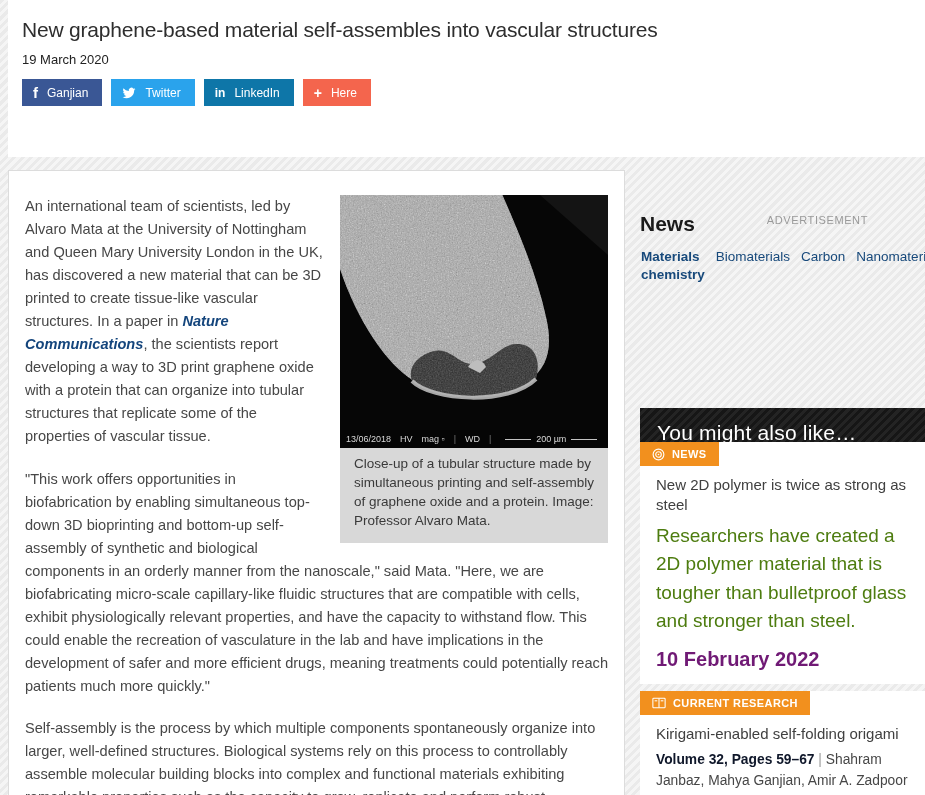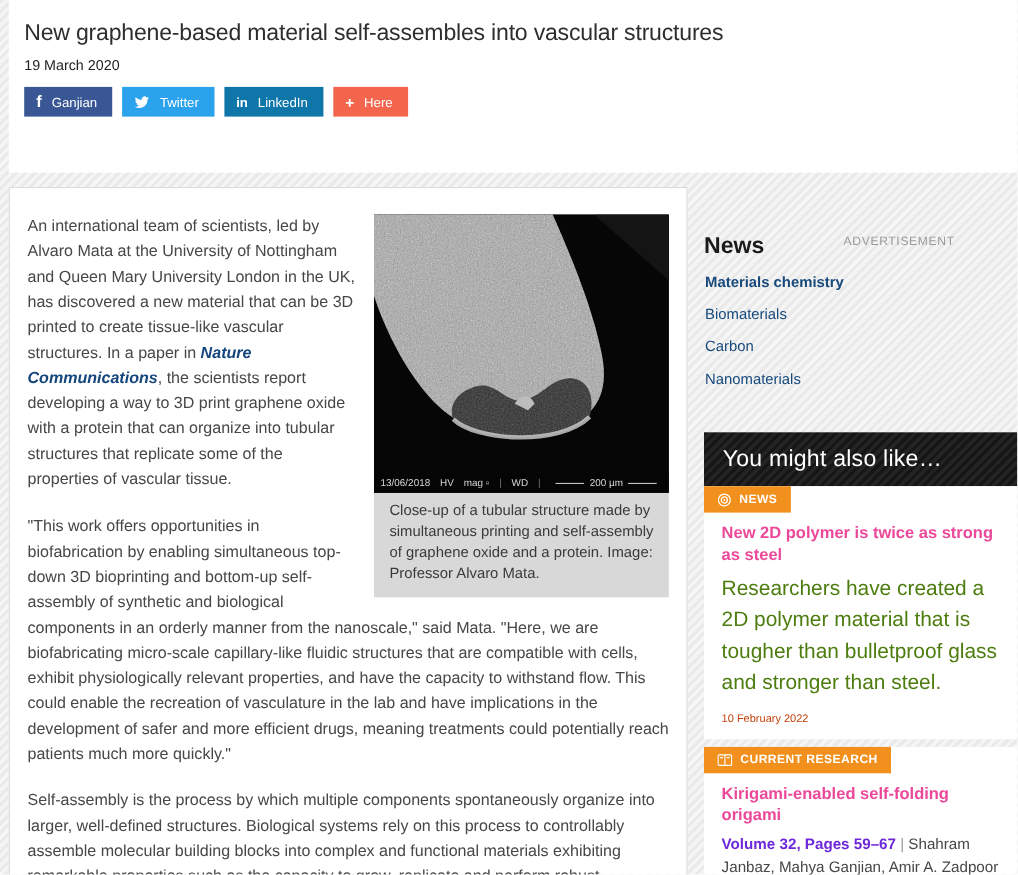--- a/index.html
+++ b/index.html
@@ -55,41 +55,41 @@
   .fig-caption {
     background:#d8d8d8; color:#3a3a3a; font-size:13.5px; line-height:1.42;
     padding:6px 12px 12px 14px;
   }
 
   
   .sidebar { position:absolute; left:640px; top:170px; width:285px; height:625px; overflow:hidden;margin-top:36px; }
   .sb-head { position:absolute; top:6px; left:0; right:0; display:flex; align-items:flex-start; }
   .news-title { font-size:21px; font-weight:bold; color:#1a1a1a; }
   .ad-label { font-size:11px; color:#9a9a9a; letter-spacing:0.6px; margin-left:72px; margin-top:2px; }
-  .sb-links { position:absolute; top:42px; left:1px; width:130px; display:flex; flex-direction:column; gap:11px; }
+  .sb-links { position:absolute; top:42px; left:1px; width:130px; display:flex; flex-direction:row; gap:11px; }
   .sb-link { color:#17497b; font-size:13.5px; line-height:1.35; cursor:pointer; }
   .sb-link.active { font-weight:bold; }
   .also-banner {
-    position:absolute; top:187px; left:0; width:285px; height:49px;
+    position:absolute; top:202px; left:0; width:285px; height:49px;
     background:repeating-linear-gradient(135deg,#161616 0 3px,#242424 3px 6px);
     color:#fff; font-size:21px; line-height:49px; padding-left:17px; letter-spacing:0.2px;
   }
   .cards { position:absolute; top:236px; left:0; width:285px; }
   .card { background:#fff; margin-bottom:7px; }
   .badge {
     display:inline-flex; align-items:center; gap:7px;
     background:#f2901e; color:#fff; font-size:11px; font-weight:bold;
     letter-spacing:0.4px; padding:0 12px; height:24px; cursor:pointer;
   }
   .card-body { padding:9px 14px 13px 16px; }
-  .card-headline { color:#ec4899; font-size:15px; font-weight:bold; line-height:1.32; cursor:pointer; margin-bottom:7px; }
+  .card-headline { color:#404040; font-size:15px; font-weight:normal; line-height:1.32; cursor:pointer; margin-bottom:7px; }
   .card-text { font-size:19px; color:#4d7c0f; line-height:1.5; }
-  .card-date { font-size:10px; font-weight:normal; color:#c2410c; margin-top:12px; }
+  .card-date { font-size:20px; font-weight:bold; color:#701a75; margin-top:12px; }
   .card-meta { font-size:13.8px; line-height:1.5; color:#474747; }
-  .meta-bold { font-weight:bold; color:#6d28d9; }
+  .meta-bold { font-weight:bold; color:#0f172a; }
   .meta-sep { color:#9a9a9a; }
 </style>
 </head>
 <body>
 
 <div class="header">
   <h1 class="page-title">New graphene-based material self-assembles into vascular structures</h1>
   <div class="page-date">19 March 2020</div>
   <div class="share-row">
     <button class="share-btn btn-facebook">

